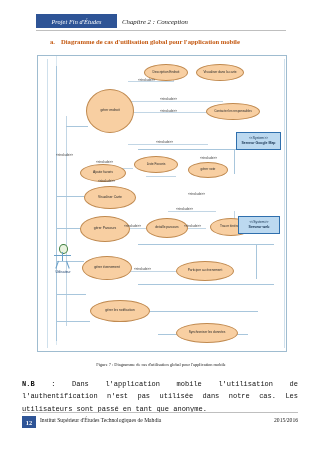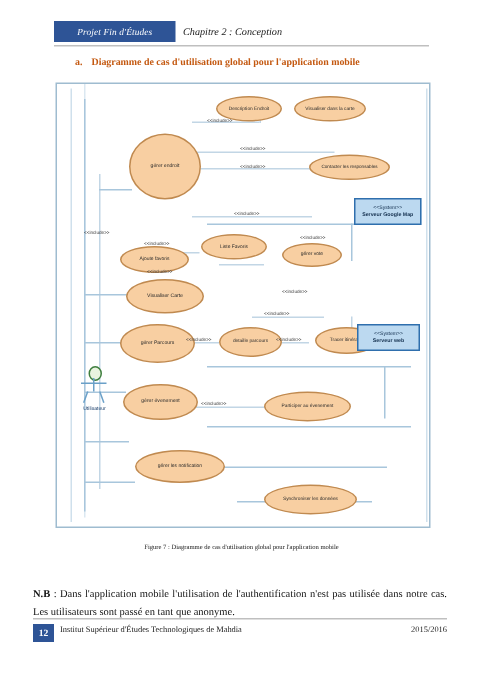--- a/index.html
+++ b/index.html
@@ -137,22 +137,22 @@
 
   
   .caption{
     position:absolute;left:37px;top:362px;width:248px;
     text-align:center;font-size:4.4px;color:#1a1a1a;
     font-family:"Liberation Serif",serif;
   }
 
   
   .para{
-    position:absolute;left:22px;top:390px;width:276px;
-    font-size:7px;color:#111;line-height:1.75;text-align:justify;
+    position:absolute;left:22px;top:378px;width:276px;
+    font-size:7px;color:#111;line-height:1.75;text-align:justify;font-family:Liberation Mono, monospace;
   }
   .para b{font-weight:bold;}
 
   
   .foot-rule{
     position:absolute;left:22px;top:412px;width:276px;height:1px;background:#bfbfbf;
   }
   .pagebox{
     position:absolute;left:22px;top:416px;width:14px;height:12px;
     background:#2e5496;color:#fff;

